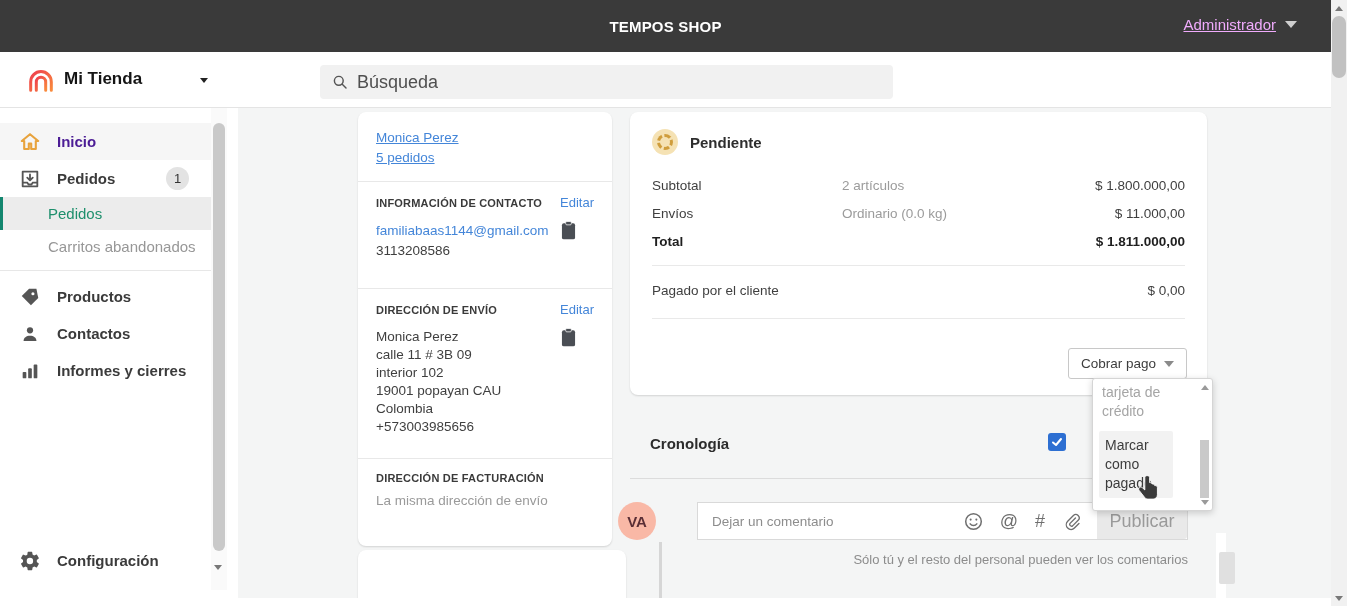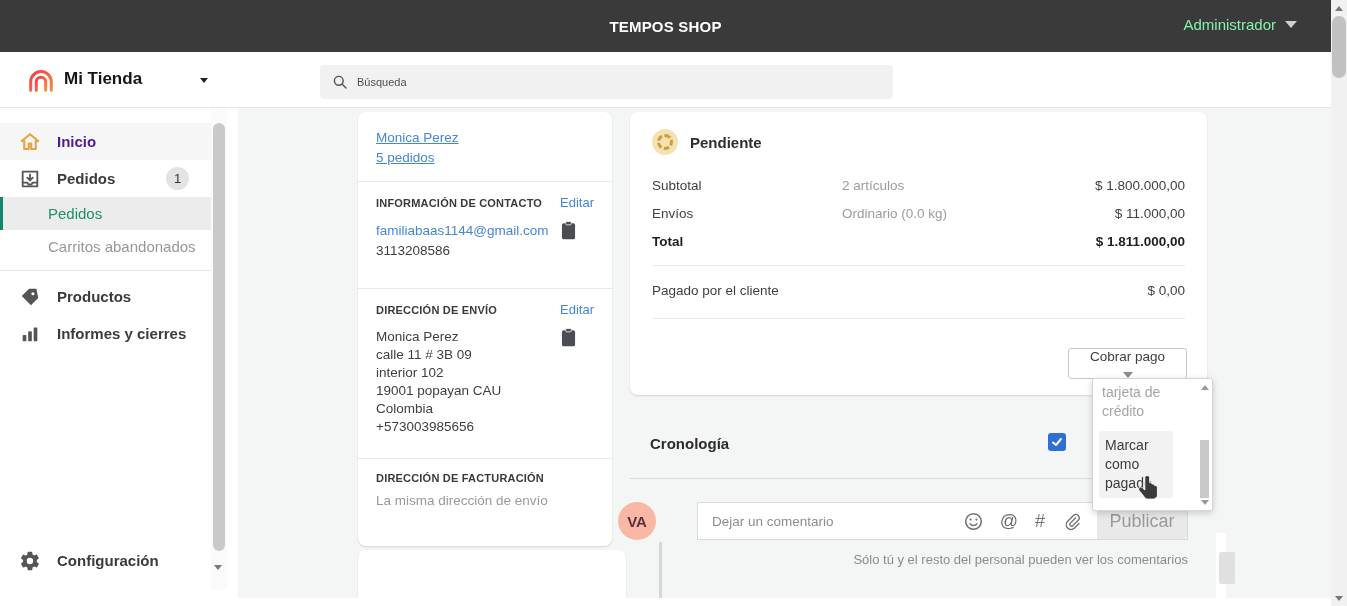--- a/index.html
+++ b/index.html
@@ -5,33 +5,33 @@
   * { margin:0; padding:0; box-sizing:border-box; }
   html,body { background:#fff; }
   body { font-family:"Liberation Sans","DejaVu Sans",sans-serif; color:#3f3f3f; }
   #page { position:relative; width:1347px; height:606px; overflow:hidden; background:#fff; }
 
   
   .topbar { position:absolute; left:0; top:0; width:1331px; height:52px; background:#3a3a3a;
             display:flex; align-items:center; justify-content:center; }
   .topbar-title { color:#fff; font-weight:bold; font-size:15px; letter-spacing:.2px; }
   .topbar-user { position:absolute; right:34px; top:0; height:48px; display:flex; align-items:center; gap:9px;
-                 color:#86efac; font-size:15px; cursor:pointer; }
+                 color:#f0abfc; font-size:15px; cursor:pointer;text-decoration:underline; }
   .caret { width:0; height:0; border-left:6px solid transparent; border-right:6px solid transparent; border-top:7px solid #cfcfcf; }
   .caret.small { border-left-width:4px; border-right-width:4px; border-top-width:5px; border-top-color:#222; }
   .caret.gray { border-top-color:#8a8a8a; border-left-width:5px; border-right-width:5px; border-top-width:6px; }
 
   
   .appbar { position:absolute; left:0; top:52px; width:1331px; height:56px; background:#fff; border-bottom:1px solid #e4e4e4; }
   .logo { position:absolute; left:26px; top:13px; width:30px; height:30px; }
   .store-name { position:absolute; left:64px; top:17px; font-size:17px; font-weight:bold; color:#141414; }
   .store-caret { position:absolute; left:200px; top:26px; }
   .searchbox { position:absolute; left:320px; top:13px; width:573px; height:34px; background:#f1f1f1; border-radius:4px;
                display:flex; align-items:center; padding-left:12px; gap:9px; }
-  .searchbox input { border:none; background:transparent; outline:none; font-size:11px; width:480px;
+  .searchbox input { border:none; background:transparent; outline:none; font-size:18px; width:480px;
                      font-family:"Liberation Sans","DejaVu Sans",sans-serif; color:#333; }
   .searchbox input::placeholder { color:#4f4f4f; opacity:1; }
 
   
   .vscroll { position:absolute; right:0; top:0; width:16px; height:606px; background:#f1f1f1; }
   .vscroll .arrow { position:absolute; left:0; width:16px; height:16px; display:flex; align-items:center; justify-content:center; }
   .tri-up { width:0;height:0;border-left:4px solid transparent;border-right:4px solid transparent;border-bottom:5px solid #787878; }
   .tri-down { width:0;height:0;border-left:4px solid transparent;border-right:4px solid transparent;border-top:5px solid #787878; }
   .vscroll .thumb { position:absolute; left:1px; top:16px; width:14px; height:62px; background:#c1c1c1; border-radius:7px; }
 
@@ -77,21 +77,21 @@
   .status-ic .dash { width:16px; height:16px; border:3px dashed #cf9d3c; border-radius:50%; }
   .status-label { font-size:15px; font-weight:bold; color:#2e2e2e; }
   .pay-row { display:flex; align-items:center; height:28px; }
   .pay-row .l { width:190px; }
   .pay-row .d { flex:1; color:#9b9b9b; }
   .pay-row .a { text-align:right;margin-left:36px; }
   .pay-row.bold { font-weight:bold; color:#1f1f1f; }
   .pay-div { height:1px; background:#e9e9e9; margin:10px 0; }
   .collect-btn { position:absolute; right:20px; bottom:16px; width:119px; height:31px; background:#fff; border:1px solid #c8c8c8;
                  border-radius:3px; display:flex; align-items:center; justify-content:center; gap:8px; font-size:13.5px;
-                 color:#3d3d3d; cursor:pointer;flex-direction:column; }
+                 color:#3d3d3d; cursor:pointer; }
 
   
   .crono-title { position:absolute; left:412px; top:327px; font-size:15px; font-weight:bold; color:#2c2c2c; }
   .crono-check { position:absolute; left:810px; top:325px; width:18px; height:18px; background:#2d6fd2; border-radius:3px;
                  display:flex; align-items:center; justify-content:center; cursor:pointer; }
   .crono-div { position:absolute; left:392px; top:370px; width:582px; height:1px; background:#dcdcdc; }
   .avatar { position:absolute; left:380px; top:394px; width:38px; height:38px; border-radius:50%; background:#f9b8a6;
             display:flex; align-items:center; justify-content:center; font-size:15px; font-weight:bold; color:#5b2f36; }
   .tl-line { position:absolute; left:421px; top:434px; width:3px; height:56px; background:#d6d6d6; }
   .comment-box { position:absolute; left:459px; top:394px; width:491px; height:38px; background:#fff; border:1px solid #d9d9d9;
@@ -191,20 +191,29 @@
         <svg width="22" height="22" viewBox="0 0 24 24">
             <path d="M11 3 3 11 l10 10 8-8 -2-10 z" fill="#555"></path>
         <circle cx="15.2" cy="8.4" r="1.7" fill="#fff"></circle>
           </svg>
       </span>
       <span>Productos</span>
     </div>
     <div class="side-item">
       <span class="ic">
         <svg width="22" height="22" viewBox="0 0 24 24">
+            <circle cx="12" cy="8" r="3.4" fill="#555"></circle>
+        <path d="M5 19.5 c0-3.6 3.1-5.7 7-5.7 s7 2.1 7 5.7 z" fill="#555"></path>
+          </svg>
+      </span>
+      <span>Contactos</span>
+    </div>
+    <div class="side-item">
+      <span class="ic">
+        <svg width="22" height="22" viewBox="0 0 24 24">
           <rect x="4" y="13" width="4" height="7" rx="1" fill="#555"></rect>
           <rect x="10" y="9" width="4" height="11" rx="1" fill="#555"></rect>
           <rect x="16" y="5" width="4" height="15" rx="1" fill="#555"></rect>
         </svg>
       </span>
       <span>Informes y cierres</span>
     </div>
     <div class="side-item side-config">
       <span class="ic">
         <svg width="22" height="22" viewBox="0 0 24 24" fill="#555">

